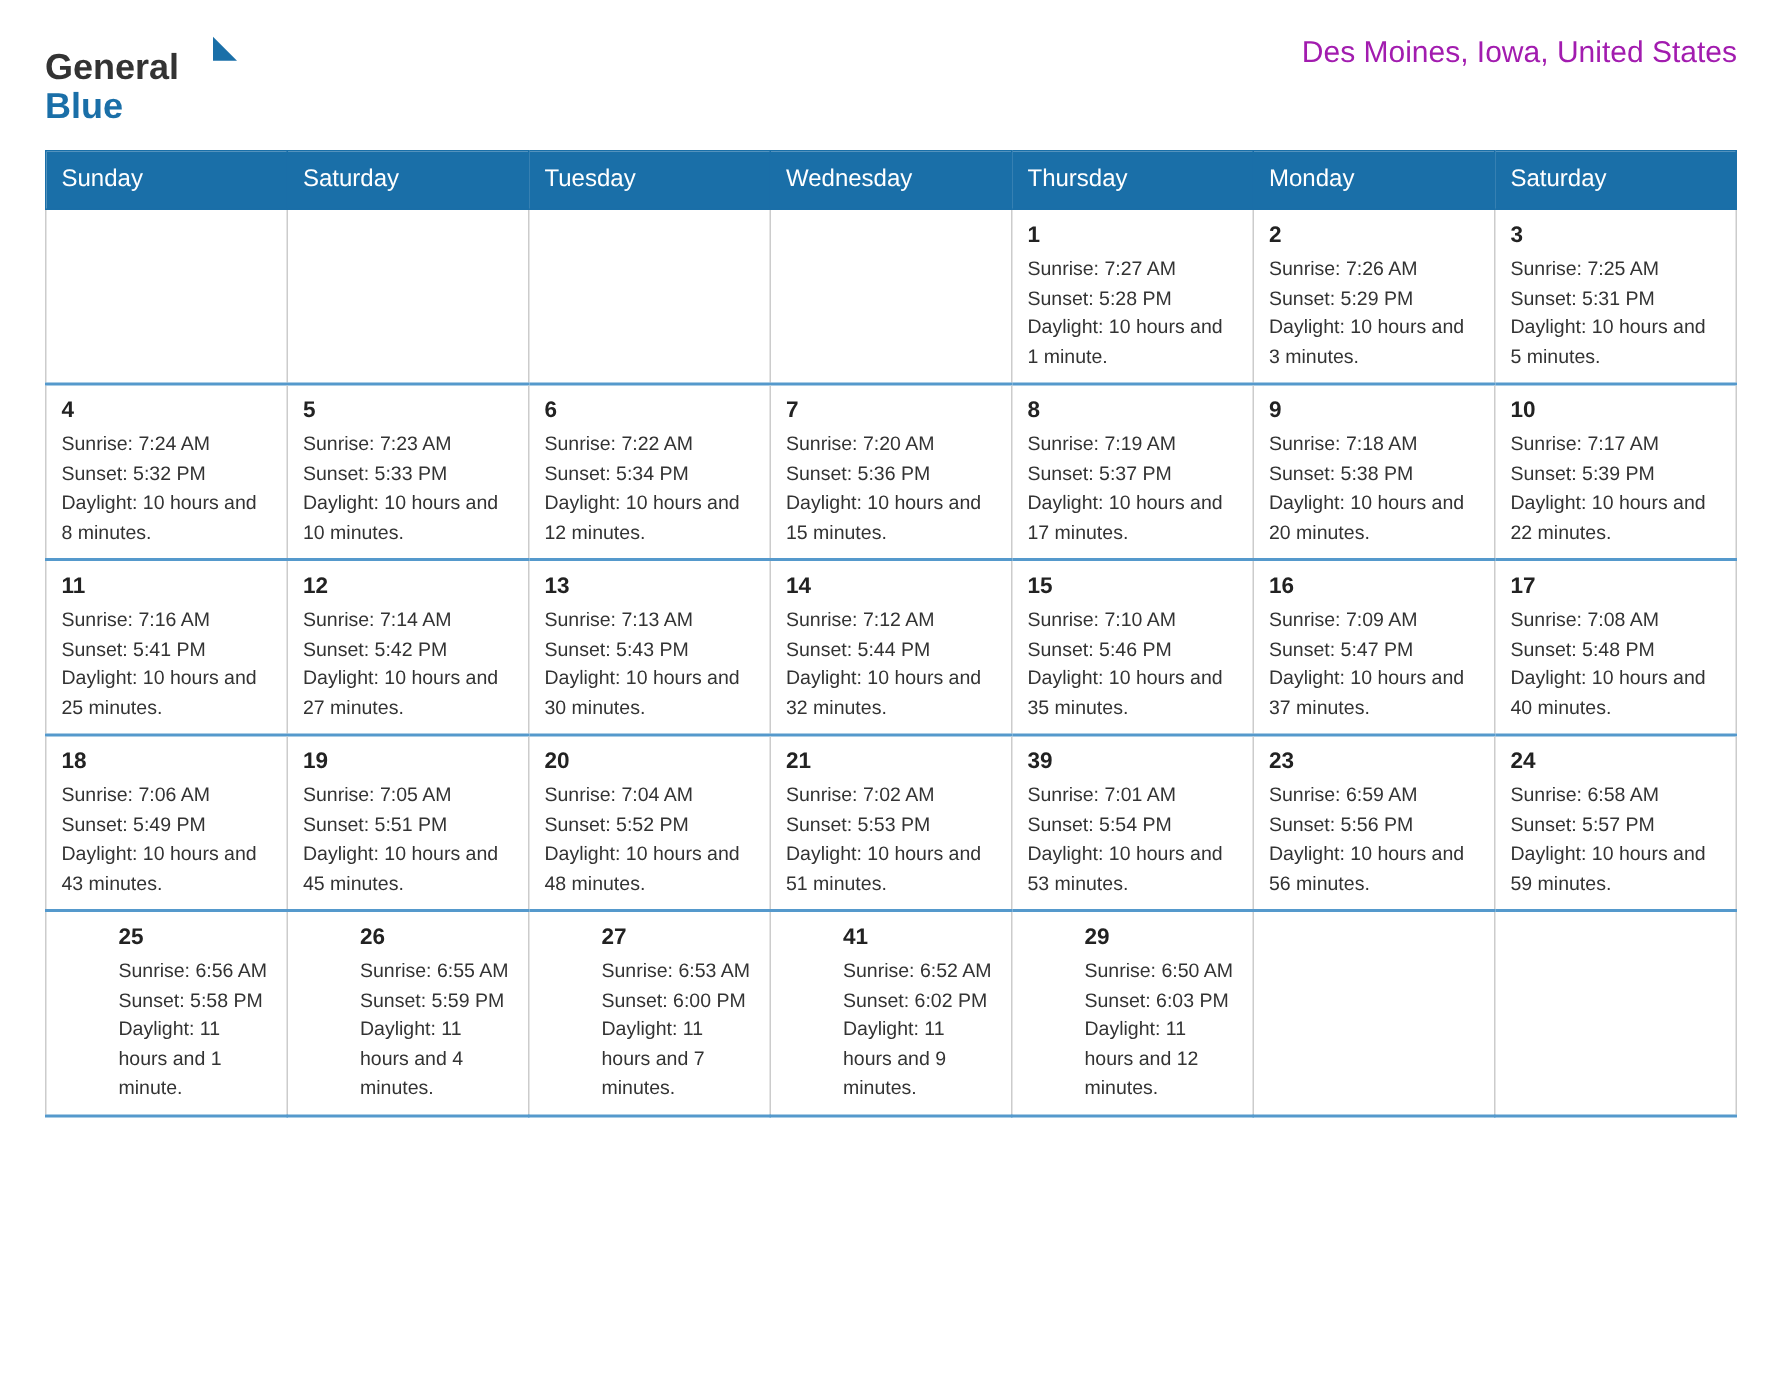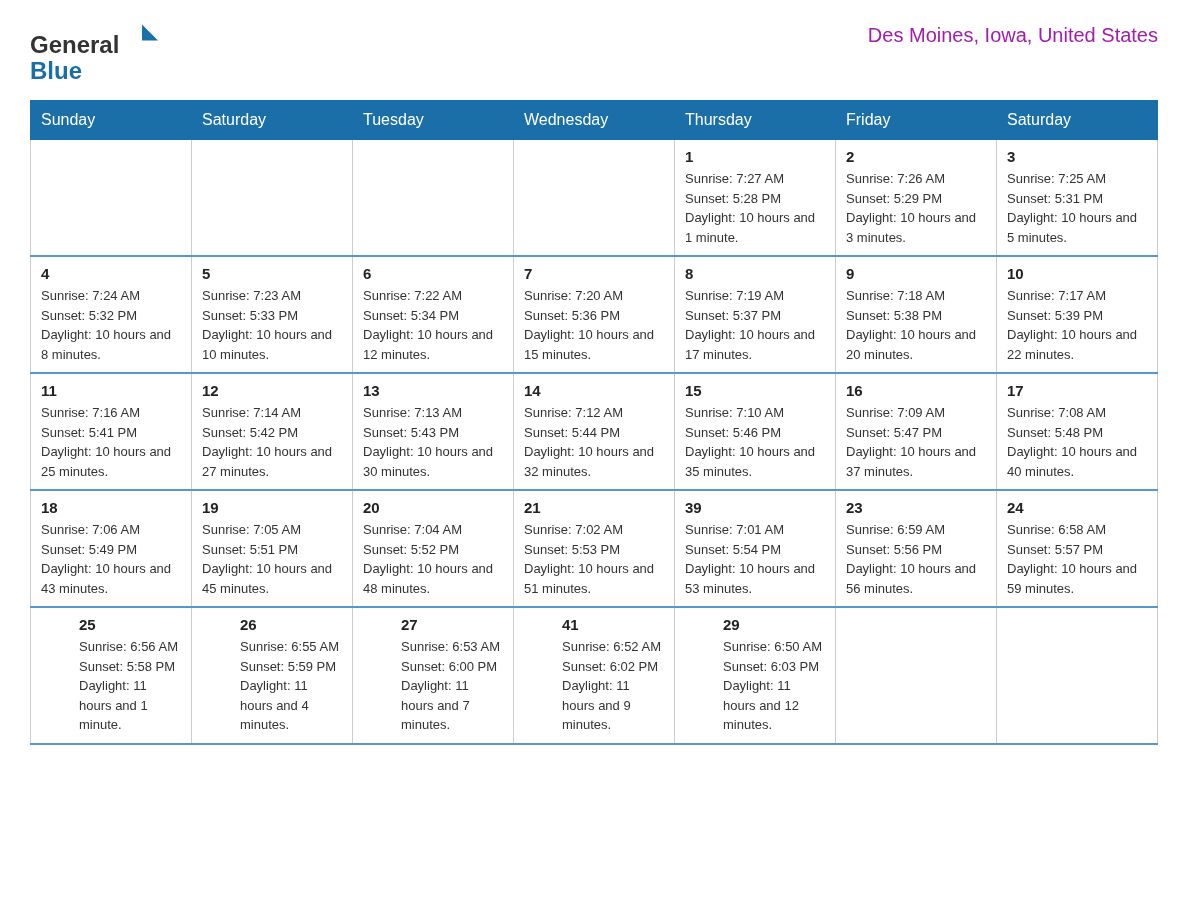--- a/index.html
+++ b/index.html
@@ -113,21 +113,21 @@
 </div>
 
 <table class="calendar">
   <thead>
     <tr>
     <th>Sunday</th>
         <th>Saturday</th>
         <th>Tuesday</th>
         <th>Wednesday</th>
         <th>Thursday</th>
-        <th>Friday</th>
+        <th>Monday</th>
         <th>Saturday</th>
       </tr>
   </thead>
   <tbody id="calendar-body">
   <tr>
         <td class="empty-cell"></td>
         <td class="empty-cell"></td>
         <td class="empty-cell"></td>
         <td class="empty-cell"></td>
         <td>

